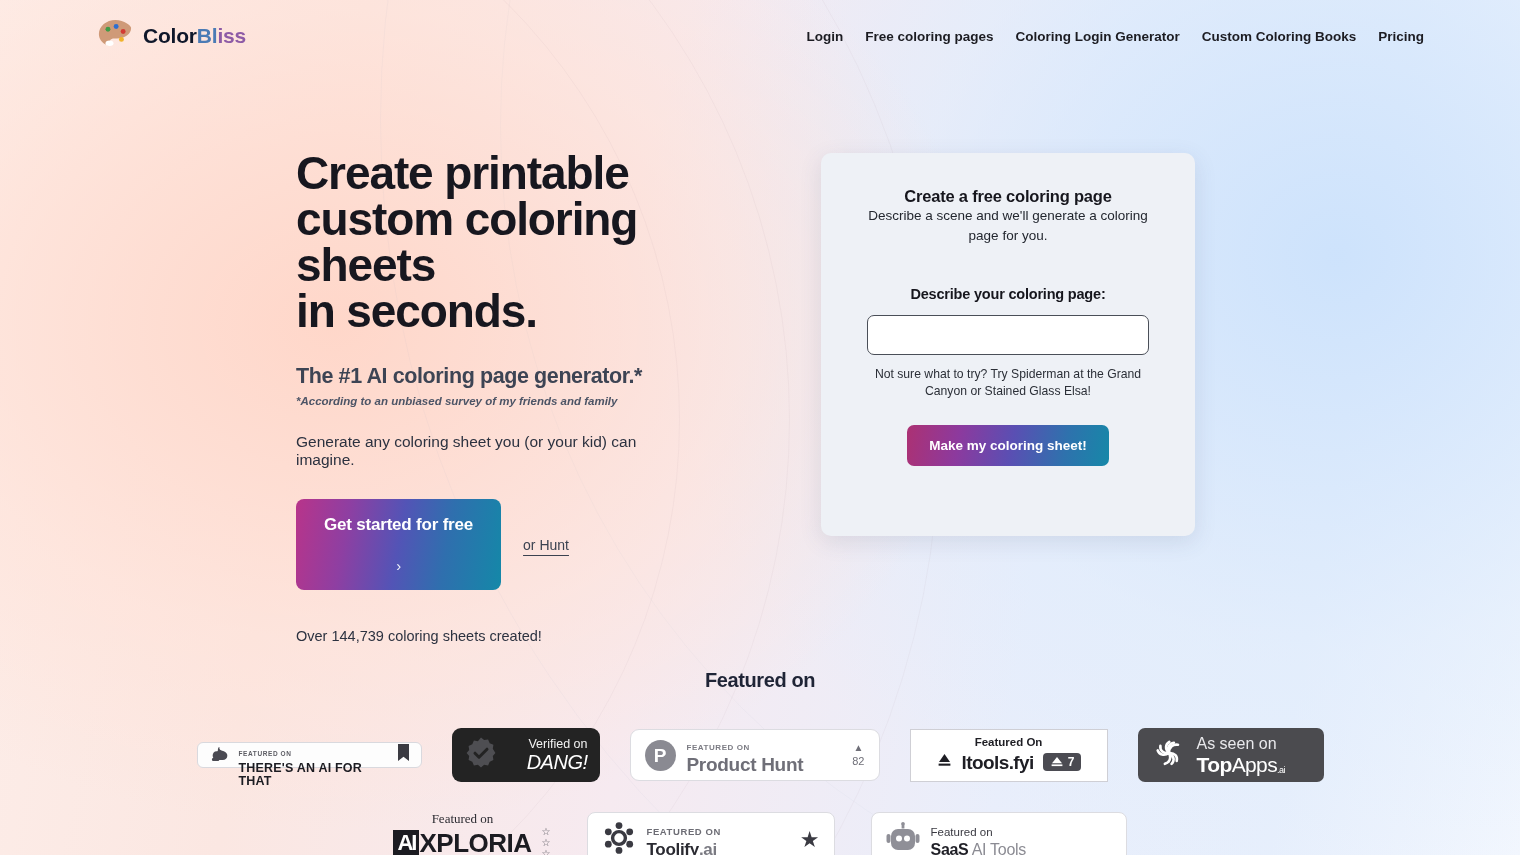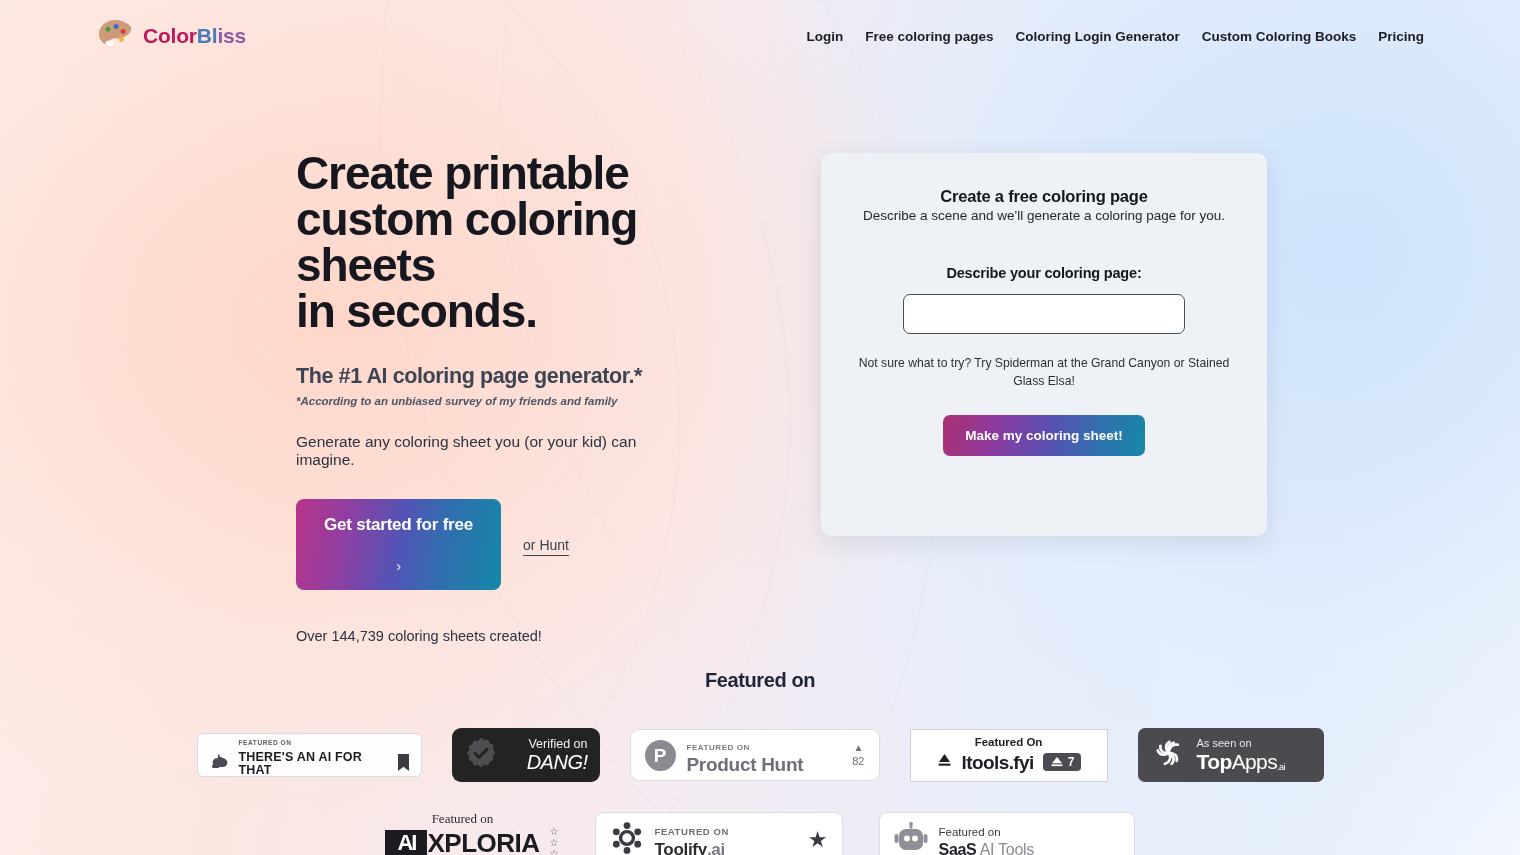--- a/index.html
+++ b/index.html
@@ -29,21 +29,21 @@
 
   
   header {
     position: absolute; top: 0; left: 0; right: 0; height: 72px;
     display: flex; align-items: center; justify-content: space-between;
     padding: 0 96px 0 96px; z-index: 5;
   }
   .brand { display: flex; align-items: center; gap: 9px; }
   .palette { width: 38px; height: 36px; display: block; }
   .brand-name { font-size: 21px; font-weight: 700; letter-spacing: -0.2px; }
-  .brand-name .c1 { color: #be185d; }
+  .brand-name .c1 { color: #0f172a; }
   .brand-name .c2 { color: #4b7bb5; }
   .brand-name .c3 { color: #8e5ba6; }
 
   nav { display: flex; align-items: center; gap: 22px; }
   nav a {
     font-size: 13.5px; color: #1c1c22; text-decoration: none; font-weight: 600;
     white-space: nowrap;
   }
 
   
@@ -78,35 +78,35 @@
   }
   .btn-primary .chev { font-size: 15px; font-weight: 500; opacity: .92; }
   .or-login {
     font-size: 14px; color: #3b4250; text-decoration: underline;
     text-underline-offset: 5px; cursor: pointer;
   }
   .counter { margin-top: 38px; font-size: 14.5px; color: #2c3240; }
 
   
   .card {
-    position: absolute; left: 821px; top: 153px; width: 446px; height: 383px;
+    position: absolute; left: 821px; top: 153px; width: 374px; height: 383px;
     background: #eef1f6; border-radius: 10px;
     box-shadow: 0 6px 22px rgba(70,80,110,0.13);
     padding: 34px 28px 0 28px; text-align: center;
   }
   .card h2 { font-size: 16.5px; font-weight: 800; color: #16161d; letter-spacing: -0.2px; }
   .card .lede { font-size: 13.5px; color: #23272f; line-height: 1.5; padding: 0 6px; }
   .card .field-label { margin-top: 39px; font-size: 14.5px; font-weight: 800; color: #16161d; letter-spacing: -0.2px; }
   .card input[type=text] {
     margin-top: 13px; width: 282px; height: 40px;
     border: 1px solid #4a4f58; border-radius: 7px; background: #fff;
     font-family: inherit; font-size: 13.5px; padding: 0 10px; color: #222;
     outline: none;
   }
-  .hint { margin-top: 21px; font-size: 12.2px; color: #2b2f37; line-height: 1.42; padding: 0 8px; }
+  .hint { margin-top: 11px; font-size: 12.2px; color: #2b2f37; line-height: 1.42; padding: 0 8px; }
   .btn-make {
     margin-top: 25px;
     background: linear-gradient(100deg, #ac3173 0%, #8c3a9e 26%, #5a4fb3 52%, #2e72ad 78%, #1688a8 100%);
     color: #fff; border: none; border-radius: 7px;
     padding: 13px 22px; font-size: 13.5px; font-weight: 600; cursor: pointer;
   }
 
   
   .featured-title {
     position: absolute; top: 669px; left: 0; right: 0; text-align: center;
@@ -118,22 +118,22 @@
   }
   .badges2 {
     position: absolute; top: 812px; left: 0; right: 0;
     display: flex; justify-content: center; align-items: flex-start; gap: 36px;
   }
 
   .badge { display: flex; align-items: center; }
 
   
   .taaft {
-    width: 225px; height: 44px; background: #fdfdfd; border: 1px solid #d9d9de;
-    border-radius: 6px; display: flex; align-items: flex-end; gap: 8px; padding: 0 11px;
+    width: 225px; height: 26px; background: #fdfdfd; border: 1px solid #d9d9de;
+    border-radius: 6px; display: flex; align-items: flex-start; gap: 8px; padding: 0 11px;
   }
   .taaft .txt { flex: 1; line-height: 1; }
   .taaft .t1 { font-size: 6.5px; font-weight: 800; color: #5c5c63; letter-spacing: .6px; }
   .taaft .t2 { font-size: 12.5px; font-weight: 900; color: #1c1c22; letter-spacing: .2px; margin-top: 3px; }
 
   
   .dang {
     width: 148px; height: 54px; background: #232323; border-radius: 9px;
     display: flex; align-items: center; gap: 8px; padding: 0 12px;
   }
@@ -174,33 +174,33 @@
     background: #4b4b52; color: #fff; border-radius: 4px; padding: 3px 7px;
     font-size: 12px; font-weight: 700; display: flex; align-items: center; gap: 4px; line-height: 1;
   }
 
   
   .topapps {
     width: 186px; height: 54px; background: #4b4b4f; border-radius: 7px;
     display: flex; align-items: center; gap: 9px; padding: 0 12px;
   }
   .topapps .rt { line-height: 1; }
-  .topapps .s1 { font-size: 11px; color: #e9e9ec; }
+  .topapps .s1 { font-size: 16px; color: #e9e9ec; }
   .topapps .s2 { font-size: 21px; font-weight: 700; color: #fff; margin-top: 2px; letter-spacing: -0.6px; }
   .topapps .s2 .lite { font-weight: 300; }
   .topapps .s2 .ai { font-size: 9px; font-weight: 400; vertical-align: bottom; }
 
   
   .aix { display: flex; align-items: flex-start; gap: 10px; }
   .aix .col { line-height: 1; }
   .aix .f1 { font-family: "Liberation Serif", serif; font-size: 13px; color: #2b2b31; text-align: center; }
   .aix .f2 { display: flex; align-items: center; margin-top: 5px; }
   .aix .ai-mark {
     background: #1b1b21; color: #fff; font-size: 22px; font-weight: 900;
-    padding: 1px 12px; letter-spacing: -2px; line-height: 1.05;
+    padding: 1px 4px; letter-spacing: -2px; line-height: 1.05;
   }
   .aix .xplo { font-size: 26px; font-weight: 900; color: #1b1b21; letter-spacing: -0.5px; line-height: 1; }
   .aix .stars { display: flex; flex-direction: column; gap: 0px; font-size: 10px; color: #55555d; margin-top: 14px; }
 
   
   .toolify {
     width: 248px; height: 56px; background: #fff; border: 1px solid #dcdce1;
     border-radius: 8px; display: flex; align-items: center; gap: 11px; padding: 0 14px;
   }
   .toolify .mid { flex: 1; line-height: 1; }

